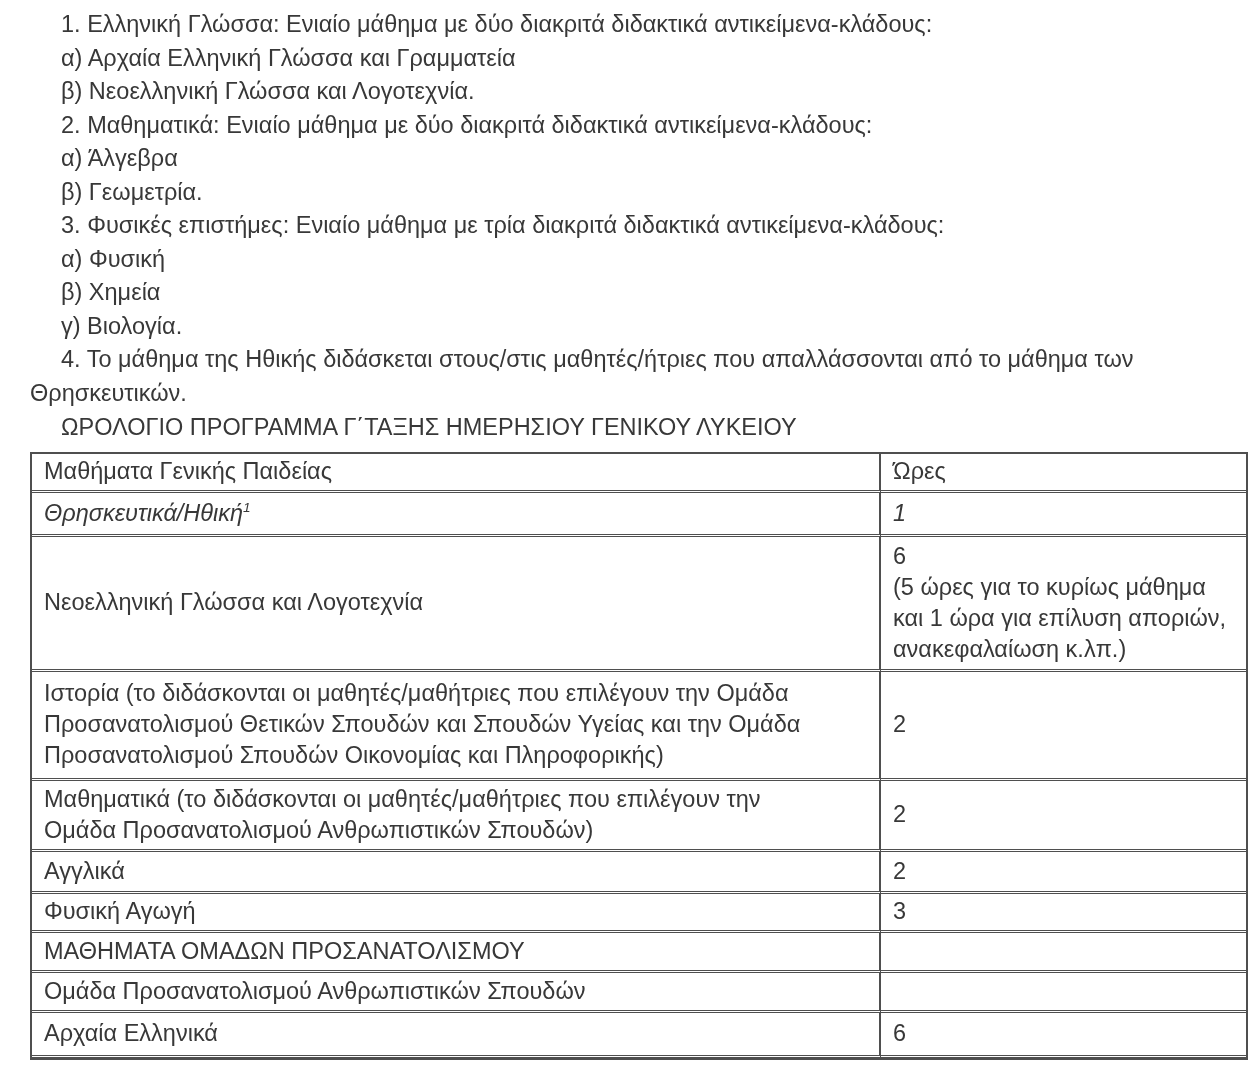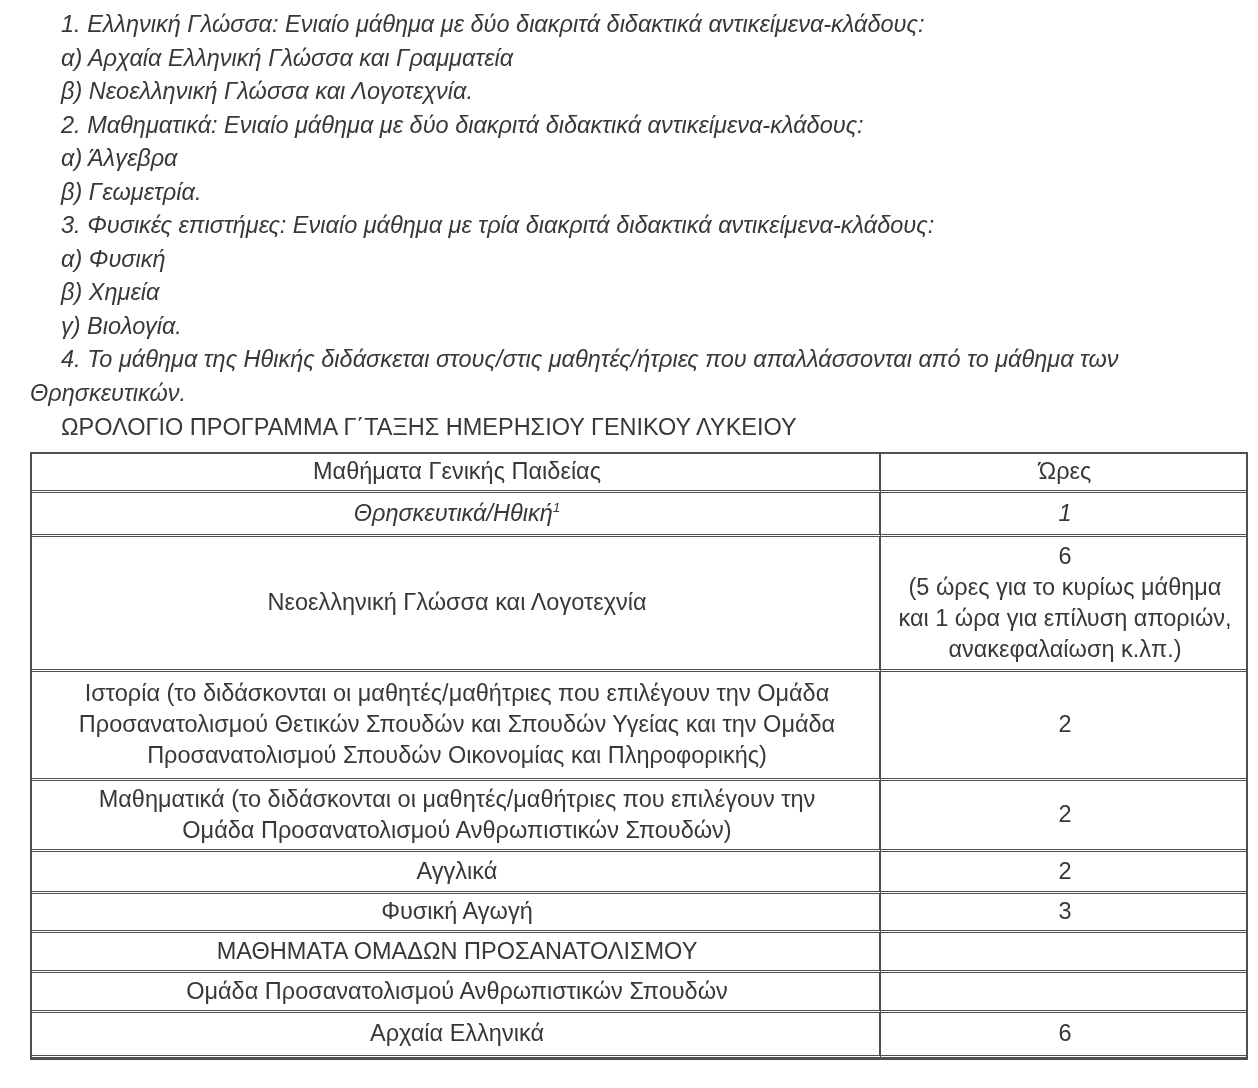--- a/index.html
+++ b/index.html
@@ -13,21 +13,20 @@
     color: #383838;
   }
   .page { padding: 8px 14px 0 30px; }
 
   
   .intro p {
     font-size: 23.5px;
     line-height: 33.5px;
     text-indent: 31px;
     white-space: pre-line;
-    font-style: italic;
   }
   .table-title {
     font-size: 23.5px;
     line-height: 33.5px;
     text-indent: 31px;
     margin-top: 1px;
   }
 
   
   table.schedule {
@@ -36,21 +35,21 @@
     table-layout: fixed;
     border-collapse: separate;
     border-spacing: 0;
     border: 2px solid #4f4f4f;
     font-size: 23.5px;
     line-height: 31px;
   }
   col.c-subject { width: 849px; }
   th, td {
     padding: 2px 9px 2px 12px;
-    text-align: center;
+    text-align: left;
     font-weight: normal;
     vertical-align: middle;
     border-bottom: 3px double #4f4f4f;
     overflow: hidden;
     white-space: pre-line;
   }
   th.subject-col, td.subject-cell { border-right: 2px solid #4f4f4f; }
   thead tr { height: 39px; }
   tbody tr:nth-child(1)  { height: 44px; font-style: italic; }
   tbody tr:nth-child(2)  { height: 135px; }

